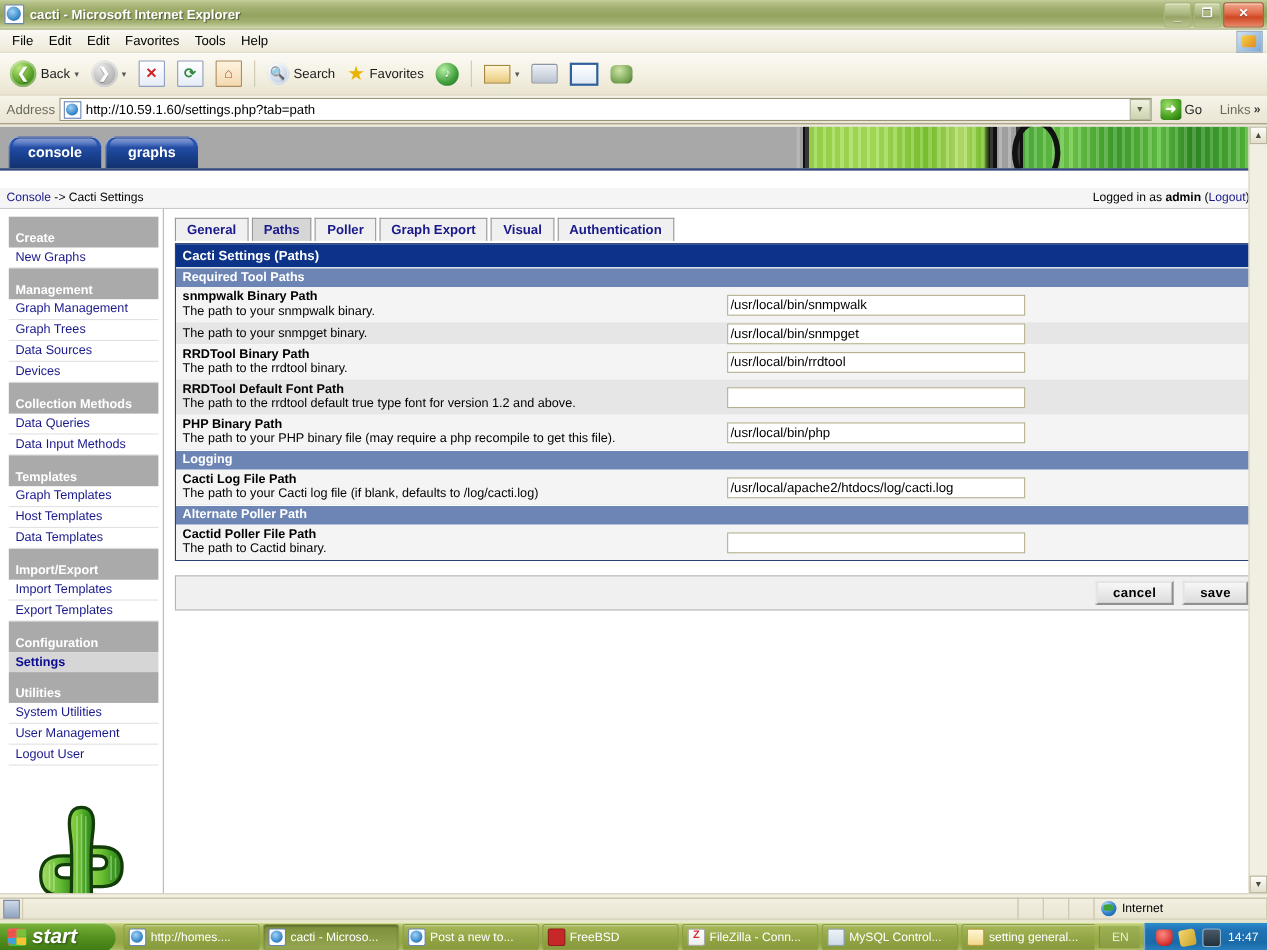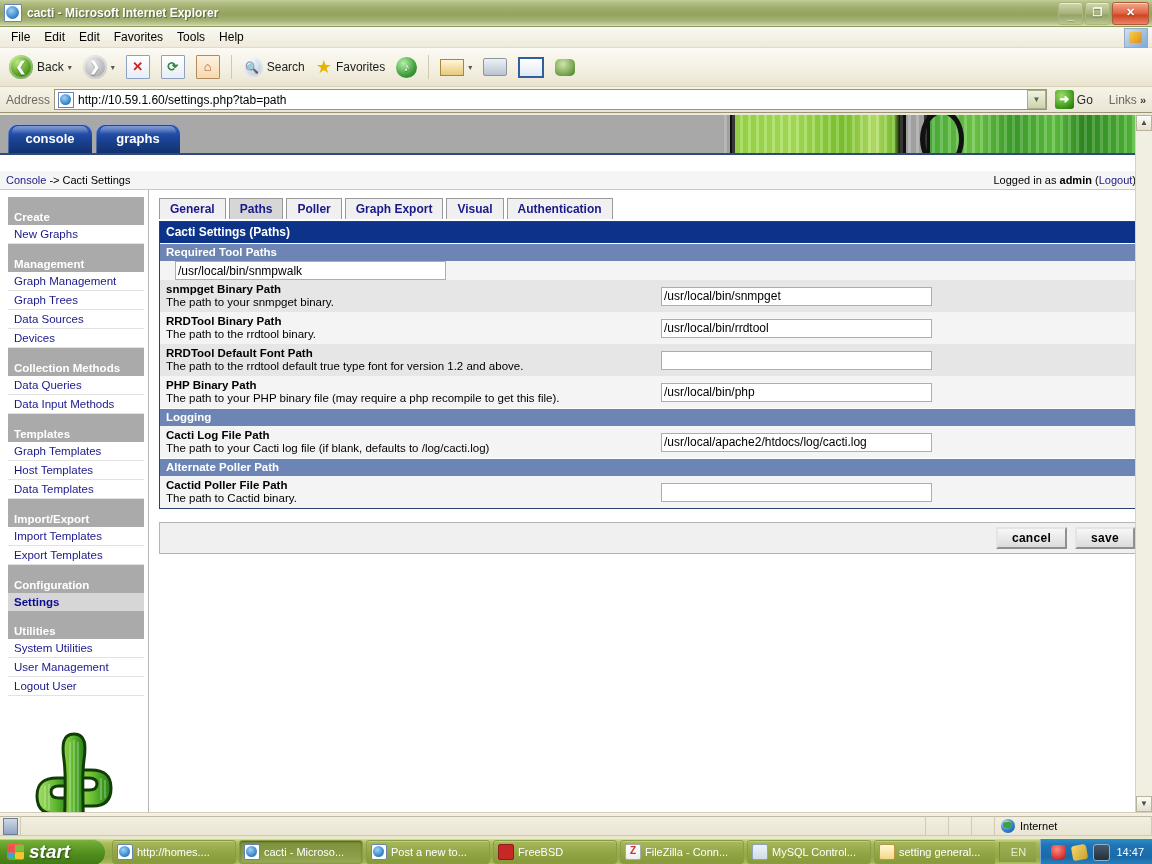--- a/index.html
+++ b/index.html
@@ -576,28 +576,31 @@
           <div class="stab">Visual</div>
           <div class="stab">Authentication</div>
         </div>
 
         <div id="panel">
           <div class="panel-title">Cacti Settings (Paths)</div>
 
           <div class="section-bar">Required Tool Paths</div>
 
           <div class="srow odd">
+            <div class="lblcol">
+              <div class="lbl">snmpwalk Binary Path</div>
+              <div class="desc">The path to your snmpwalk binary.</div>
+            </div>
             <div class="inpcol">
               <input class="path" type="text" value="/usr/local/bin/snmpwalk" style="">
             </div>
           </div>
 
           <div class="srow even">
             <div class="lblcol">
-              <div class="lbl">snmpget Binary Path</div>
               <div class="desc">The path to your snmpget binary.</div>
             </div>
             <div class="inpcol">
               <input class="path" type="text" value="/usr/local/bin/snmpget" style="">
             </div>
           </div>
 
           <div class="srow odd">
             <div class="lblcol">
               <div class="lbl">RRDTool Binary Path</div>

